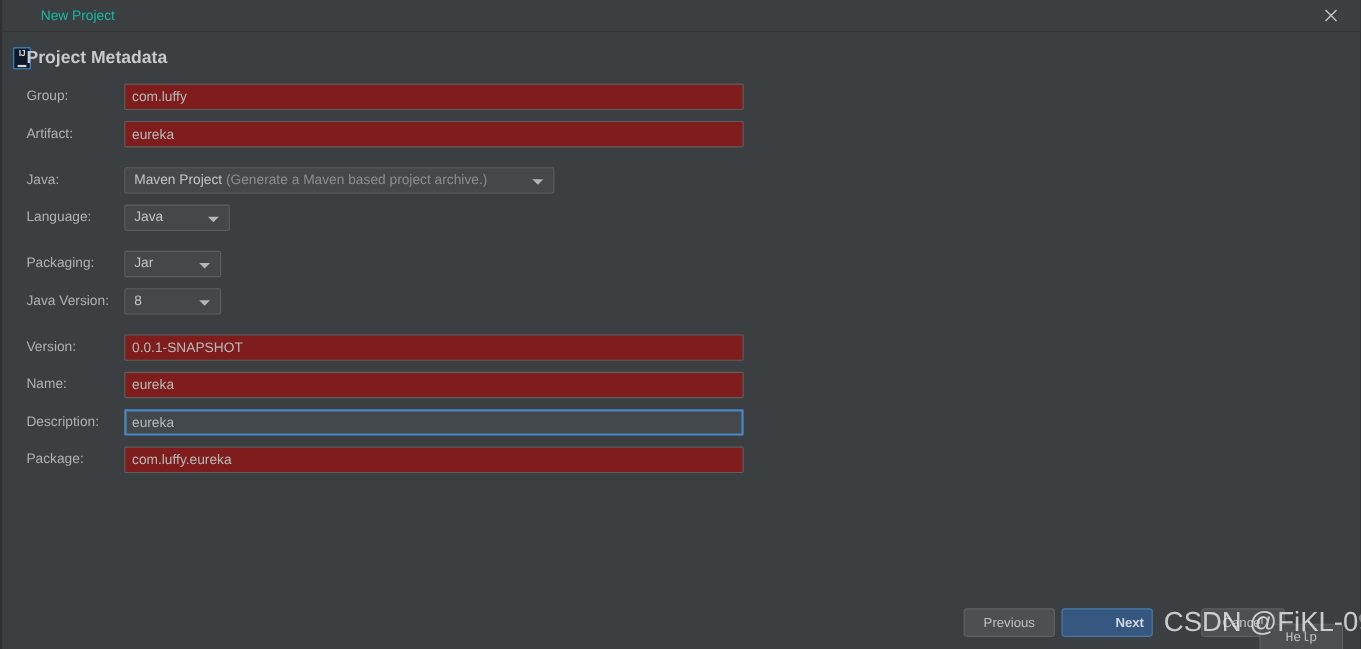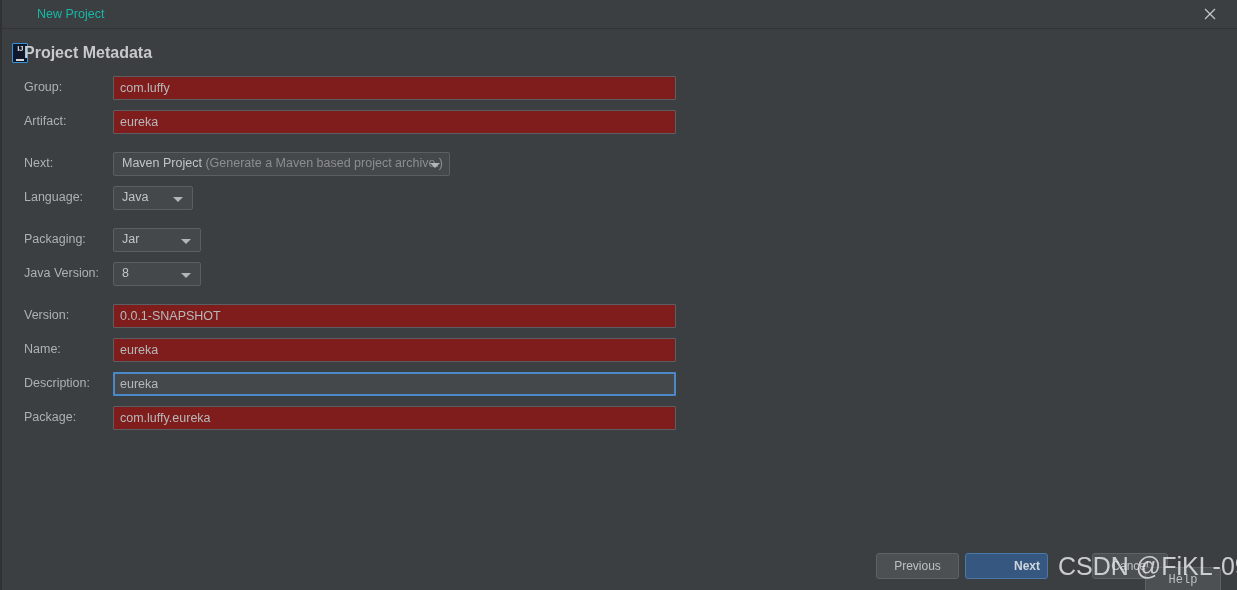--- a/index.html
+++ b/index.html
@@ -223,30 +223,30 @@
   </div>
 
   <div class="row" style="top:110px;">
     <div class="lbl">Artifact:</div>
     <div class="field text-wide">
       <span class="val">eureka</span>
     </div>
   </div>
 
   <div class="row" style="top:152px;">
-    <div class="lbl">Next:</div>
-    <div class="combo" style="width:337px;text-decoration:underline;">
+    <div class="lbl">Java:</div>
+    <div class="combo" style="width:391px;text-decoration:underline;">
       <div class="ctext"><span>Maven Project</span> <span class="dim">(Generate a Maven based project archive.)</span></div>
       <div class="arrow"></div>
     </div>
   </div>
 
   <div class="row" style="top:186px;">
     <div class="lbl">Language:</div>
-    <div class="combo" style="width:80px;">
+    <div class="combo" style="width:96px;">
       <div class="ctext">Java</div>
       <div class="arrow"></div>
     </div>
   </div>
 
   <div class="row" style="top:228px;">
     <div class="lbl">Packaging:</div>
     <div class="combo" style="width:88px;">
       <div class="ctext">Jar</div>
       <div class="arrow"></div>

